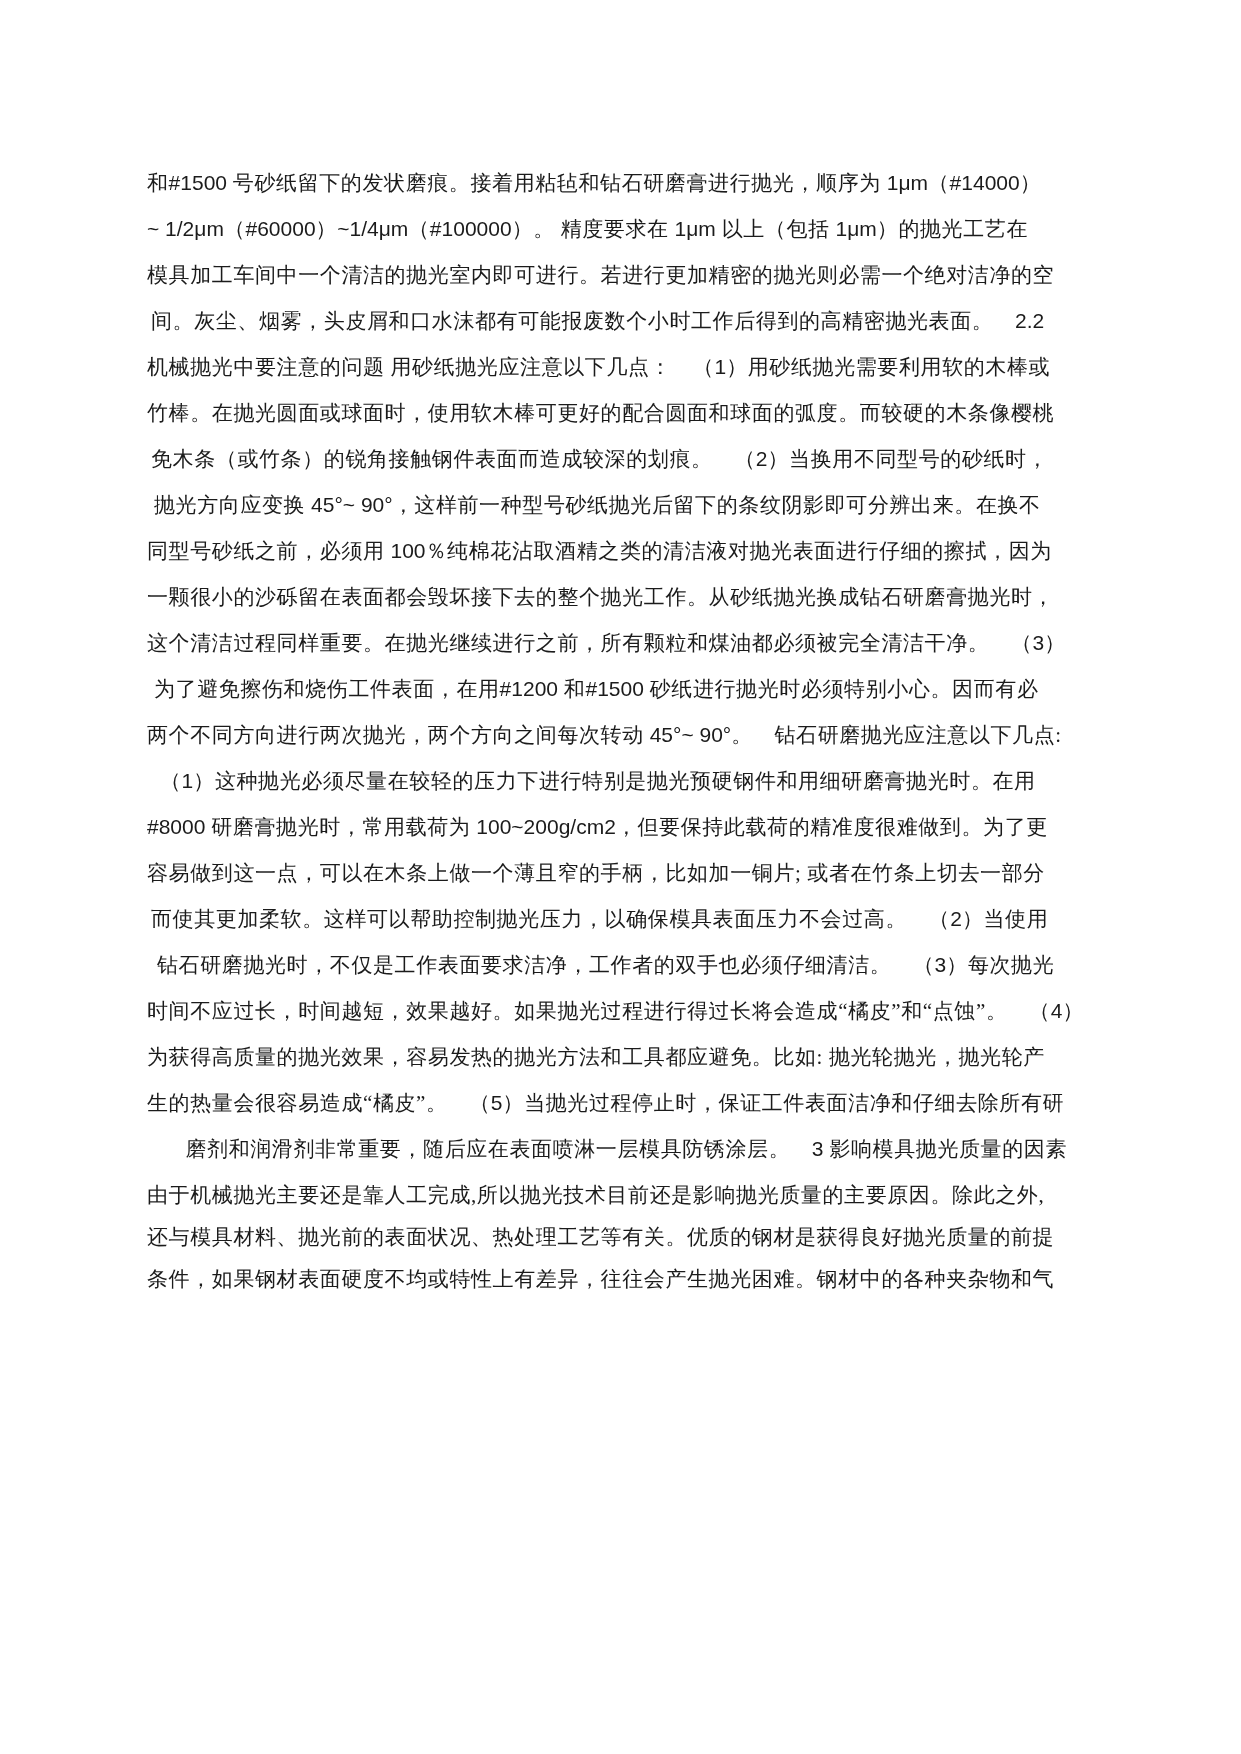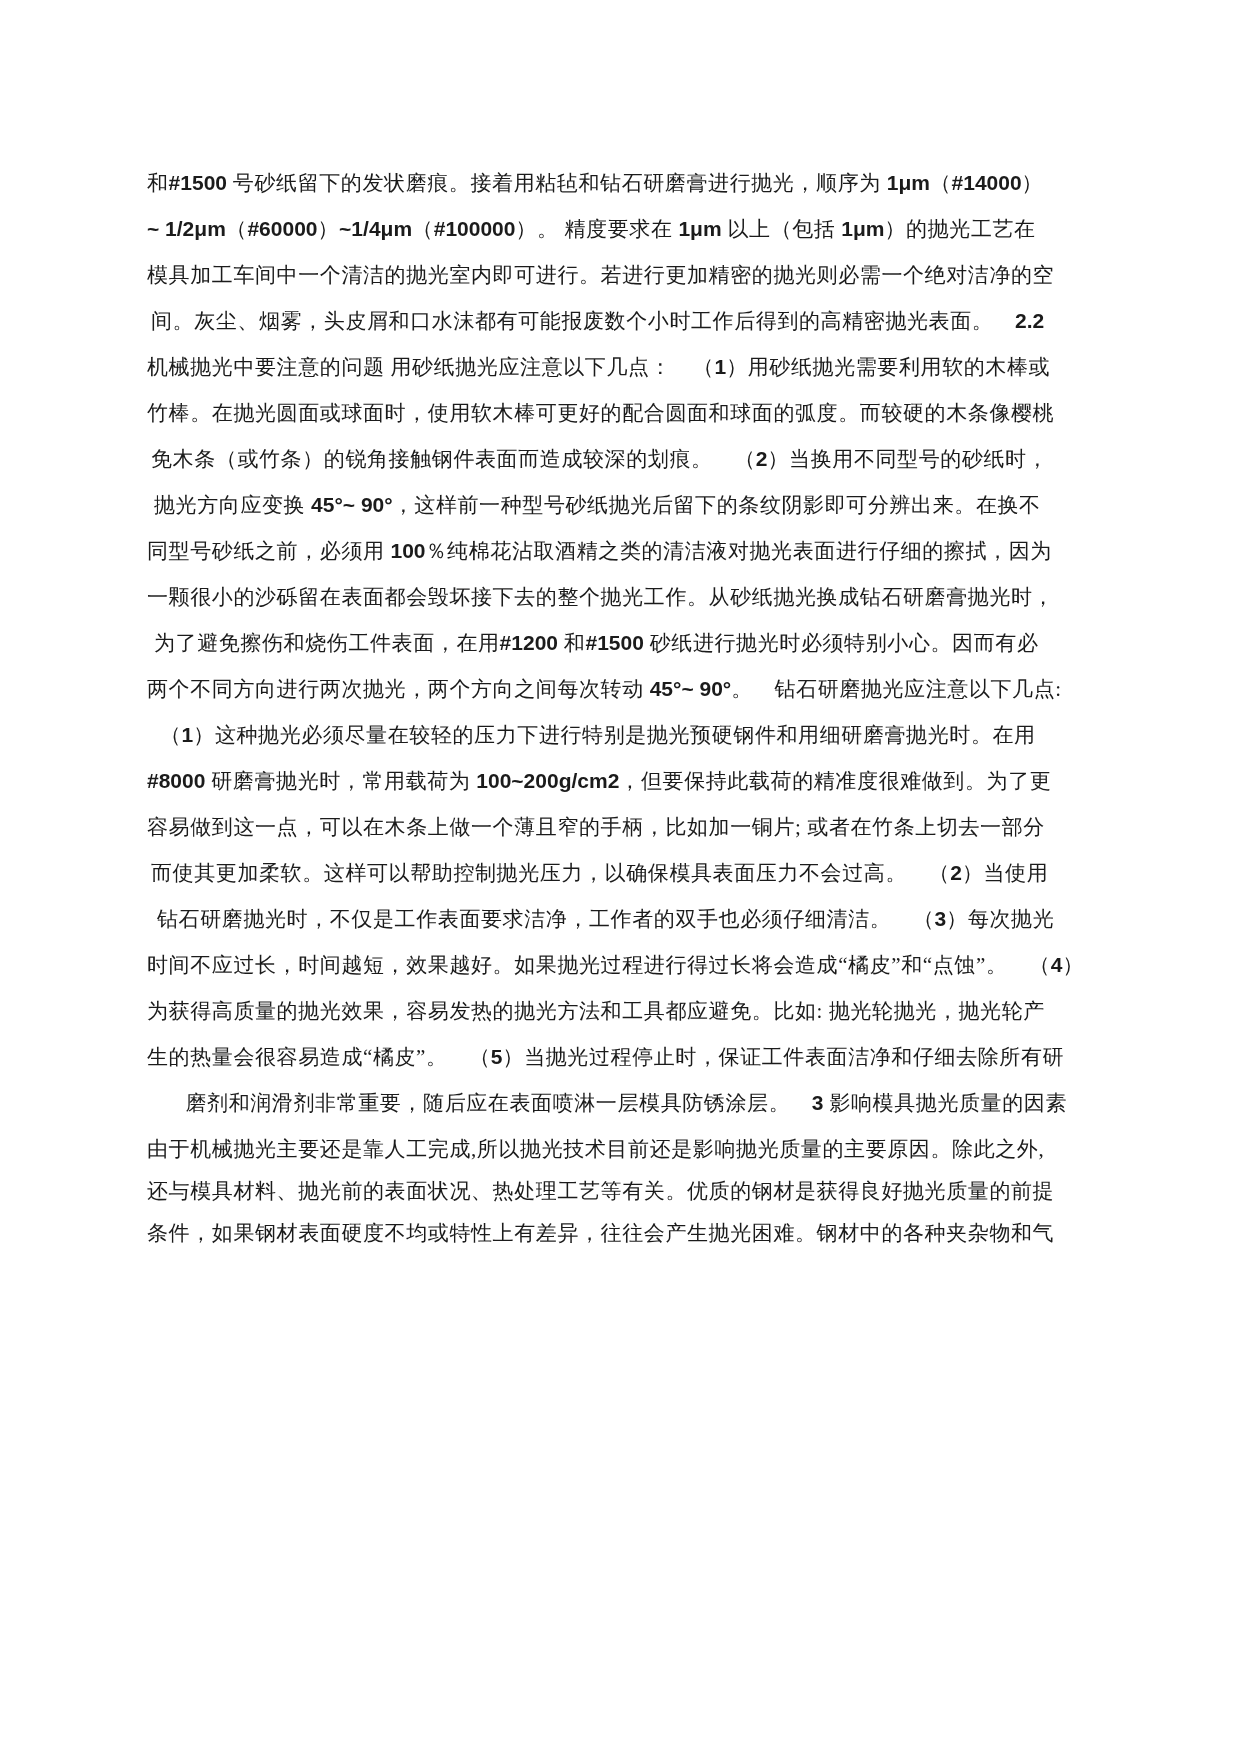--- a/index.html
+++ b/index.html
@@ -24,39 +24,40 @@
     line-height: 30px;
     white-space: nowrap;
     letter-spacing: 0.6px;
   }
   .sp-first  { margin-top: 0; }
   .sp-large  { margin-top: 16px; }
   .sp-normal { margin-top: 16px; }
   .sp-tight  { margin-top: 12px; }
   .seg-n {
     font-family: "Liberation Sans", "DejaVu Sans", sans-serif;
-    font-weight: 700;
+    font-weight: 400;
     letter-spacing: 0;
   }
 </style>
 </head>
 <body style="color: rgb(27, 27, 27); background: rgb(255, 255, 255);">
 
 <div class="doc">
   <div id="doc-lines">
       <div class="line sp-first"><span class="seg-p">和</span><span class="seg-n">#1500</span><span class="seg-p"> 号砂纸留下的发状磨痕。接着用粘毡和钻石研磨膏进行抛光，顺序为 </span><span class="seg-n">1μm</span><span class="seg-p">（</span><span class="seg-n">#14000</span><span class="seg-p">）</span></div>
       <div class="line sp-large"><span class="seg-n">~ 1/2μm</span><span class="seg-p">（</span><span class="seg-n">#60000</span><span class="seg-p">）</span><span class="seg-n">~1/4μm</span><span class="seg-p">（</span><span class="seg-n">#100000</span><span class="seg-p">）。 精度要求在 </span><span class="seg-n">1μm</span><span class="seg-p"> 以上（包括 </span><span class="seg-n">1μm</span><span class="seg-p">）的抛光工艺在</span></div>
       <div class="line sp-normal"><span class="seg-p">模具加工车间中一个清洁的抛光室内即可进行。若进行更加精密的抛光则必需一个绝对洁净的空</span></div>
       <div class="line sp-normal" style="padding-left: 4px;"><span class="seg-p">间。灰尘、烟雾，头皮屑和口水沫都有可能报废数个小时工作后得到的高精密抛光表面。　</span><span class="seg-n">2.2</span></div>
       <div class="line sp-large"><span class="seg-p">机械抛光中要注意的问题 用砂纸抛光应注意以下几点：　（</span><span class="seg-n">1</span><span class="seg-p">）用砂纸抛光需要利用软的木棒或</span></div>
       <div class="line sp-normal"><span class="seg-p">竹棒。在抛光圆面或球面时，使用软木棒可更好的配合圆面和球面的弧度。而较硬的木条像樱桃</span></div>
       <div class="line sp-normal" style="padding-left: 4px;"><span class="seg-p">免木条（或竹条）的锐角接触钢件表面而造成较深的划痕。　（</span><span class="seg-n">2</span><span class="seg-p">）当换用不同型号的砂纸时，</span></div>
       <div class="line sp-large" style="padding-left: 7px;"><span class="seg-p">抛光方向应变换 </span><span class="seg-n">45°~ 90°</span><span class="seg-p">，这样前一种型号砂纸抛光后留下的条纹阴影即可分辨出来。在换不</span></div>
       <div class="line sp-large"><span class="seg-p">同型号砂纸之前，必须用 </span><span class="seg-n">100</span><span class="seg-p">％纯棉花沾取酒精之类的清洁液对抛光表面进行仔细的擦拭，因为</span></div>
       <div class="line sp-normal"><span class="seg-p">一颗很小的沙砾留在表面都会毁坏接下去的整个抛光工作。从砂纸抛光换成钻石研磨膏抛光时，</span></div>
+      <div class="line sp-normal"><span class="seg-p">这个清洁过程同样重要。在抛光继续进行之前，所有颗粒和煤油都必须被完全清洁干净。　（</span><span class="seg-n">3</span><span class="seg-p">）</span></div>
       <div class="line sp-large" style="padding-left: 7px;"><span class="seg-p">为了避免擦伤和烧伤工件表面，在用</span><span class="seg-n">#1200</span><span class="seg-p"> 和</span><span class="seg-n">#1500</span><span class="seg-p"> 砂纸进行抛光时必须特别小心。因而有必</span></div>
       <div class="line sp-normal"><span class="seg-p">两个不同方向进行两次抛光，两个方向之间每次转动 </span><span class="seg-n">45°~ 90°</span><span class="seg-p">。　钻石研磨抛光应注意以下几点:</span></div>
       <div class="line sp-large" style="padding-left: 13px;"><span class="seg-p">（</span><span class="seg-n">1</span><span class="seg-p">）这种抛光必须尽量在较轻的压力下进行特别是抛光预硬钢件和用细研磨膏抛光时。在用</span></div>
       <div class="line sp-large"><span class="seg-n">#8000</span><span class="seg-p"> 研磨膏抛光时，常用载荷为 </span><span class="seg-n">100~200g/cm2</span><span class="seg-p">，但要保持此载荷的精准度很难做到。为了更</span></div>
       <div class="line sp-normal"><span class="seg-p">容易做到这一点，可以在木条上做一个薄且窄的手柄，比如加一铜片; 或者在竹条上切去一部分</span></div>
       <div class="line sp-normal" style="padding-left: 4px;"><span class="seg-p">而使其更加柔软。这样可以帮助控制抛光压力，以确保模具表面压力不会过高。　（</span><span class="seg-n">2</span><span class="seg-p">）当使用</span></div>
       <div class="line sp-large" style="padding-left: 10px;"><span class="seg-p">钻石研磨抛光时，不仅是工作表面要求洁净，工作者的双手也必须仔细清洁。　（</span><span class="seg-n">3</span><span class="seg-p">）每次抛光</span></div>
       <div class="line sp-large"><span class="seg-p">时间不应过长，时间越短，效果越好。如果抛光过程进行得过长将会造成“橘皮”和“点蚀”。　（</span><span class="seg-n">4</span><span class="seg-p">）</span></div>
       <div class="line sp-normal"><span class="seg-p">为获得高质量的抛光效果，容易发热的抛光方法和工具都应避免。比如: 抛光轮抛光，抛光轮产</span></div>
       <div class="line sp-normal"><span class="seg-p">生的热量会很容易造成“橘皮”。　（</span><span class="seg-n">5</span><span class="seg-p">）当抛光过程停止时，保证工件表面洁净和仔细去除所有研</span></div>

